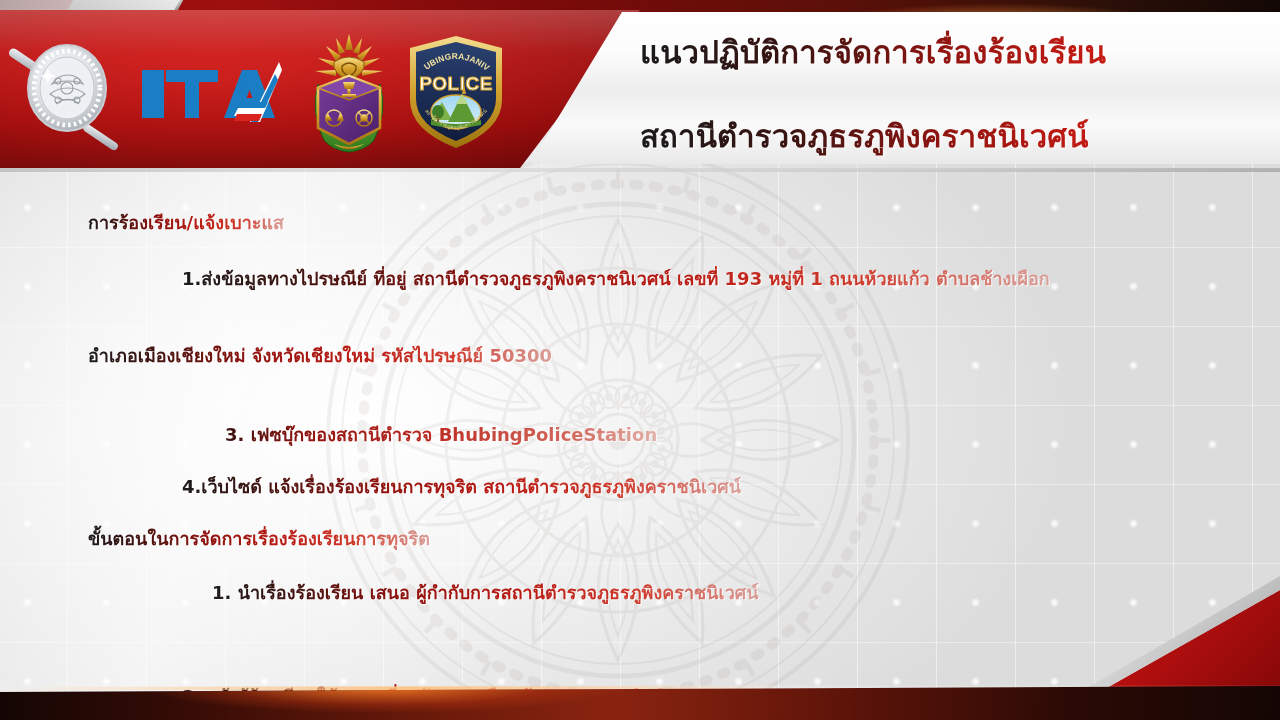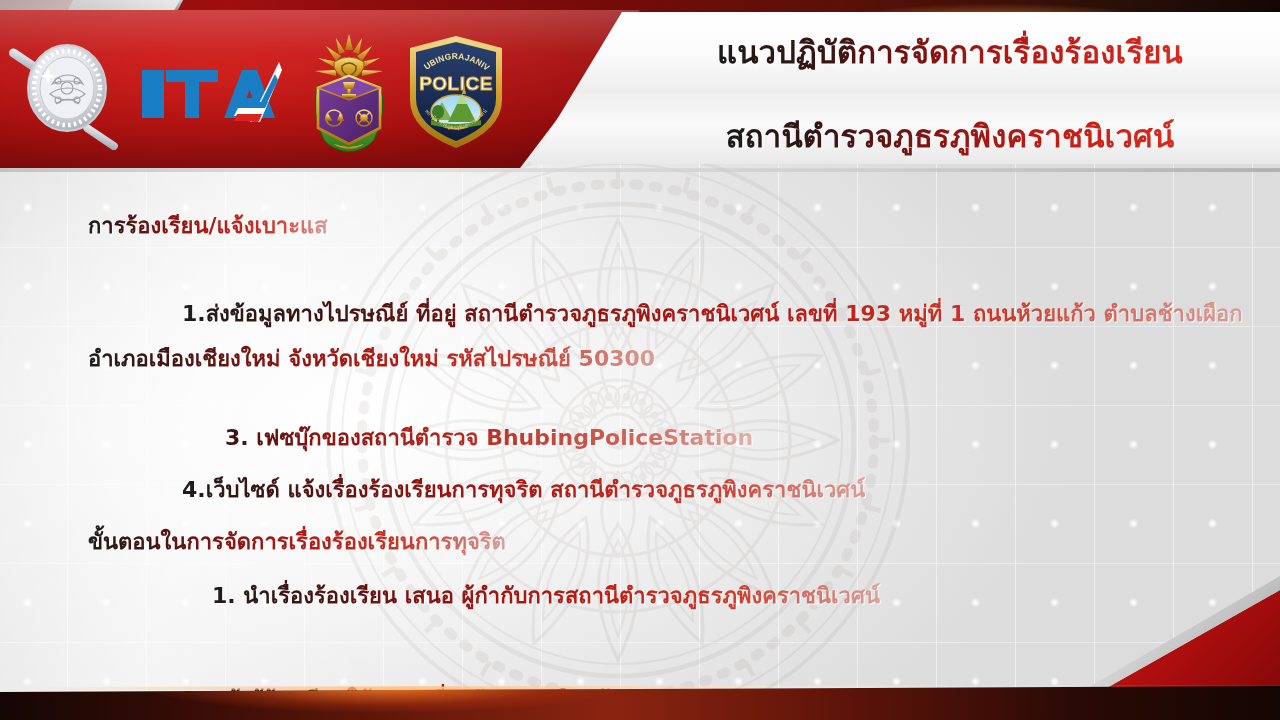--- a/index.html
+++ b/index.html
@@ -91,39 +91,39 @@
   .logos{
     position:absolute; left:0; top:18px; width:520px; height:140px;
     display:flex; align-items:center; gap:0;
   }
   .logo{ position:absolute; }
   .logo svg{ display:block; }
 
   
   .title-wrap{
     position:absolute; left:640px; top:34px; width:620px; height:120px;
-    display:flex; flex-direction:column; align-items:center; justify-content:center; gap:34px;
+    display:flex; flex-direction:column; justify-content:center; gap:34px;
   }
   .title-line{
     font-family:"DejaVu Sans","Liberation Sans",sans-serif;
     font-size:31px; font-weight:700; white-space:nowrap; letter-spacing:.2px;
     background:linear-gradient(90deg,#1a1a1a 0%,#3a1412 24%,#8d1410 48%,#c01a14 70%,#d92a1e 100%);
     -webkit-background-clip:text; background-clip:text;
     -webkit-text-fill-color:transparent; color:transparent;
     filter:drop-shadow(1px 1px 1px rgba(255,255,255,.85));
   }
 
   
   .body{
     position:absolute; left:0; top:176px; width:1280px; height:500px;
   }
   .line{
     position:absolute; white-space:nowrap;
     font-family:"DejaVu Sans","Liberation Sans",sans-serif;
-    font-size:22px; font-weight:700;
+    font-size:18px; font-weight:700;
     background:linear-gradient(90deg,#1c1c1c 0%,#401411 14%,#8e130f 34%,#b81b14 56%,#cf3a2c 78%,#d9a09a 100%);
     -webkit-background-clip:text; background-clip:text;
     -webkit-text-fill-color:transparent; color:transparent;
     filter:drop-shadow(1px 1px 0.6px rgba(255,255,255,.9));
   }
   .line.heading{ text-decoration:underline; text-underline-offset:3px; text-decoration-thickness:1.5px; }
   .line.soft{
     background:linear-gradient(90deg,#3a1210 0%,#8e130f 18%,#bd2b22 48%,#d3685c 80%,#e2b0aa 100%);
     -webkit-background-clip:text; background-clip:text;margin-left:43px;
   }
@@ -470,21 +470,21 @@
   </div>
 
   <div class="title-wrap">
     <div class="title-line">แนวปฏิบัติการจัดการเรื่องร้องเรียน</div>
     <div class="title-line">สถานีตำรวจภูธรภูพิงคราชนิเวศน์</div>
   </div>
 
   <div class="body">
     <div class="line heading" style="left:88px; top:32px;">การร้องเรียน/แจ้งเบาะแส</div>
 
-    <div class="line" style="left:182px; top:88px;margin-top:32px;">1.ส่งข้อมูลทางไปรษณีย์ ที่อยู่ สถานีตำรวจภูธรภูพิงคราชนิเวศน์ เลขที่ 193 หมู่ที่ 1 ถนนห้วยแก้ว  ตำบลช้างเผือก</div>
+    <div class="line" style="left:182px; top:88px;">1.ส่งข้อมูลทางไปรษณีย์ ที่อยู่ สถานีตำรวจภูธรภูพิงคราชนิเวศน์ เลขที่ 193 หมู่ที่ 1 ถนนห้วยแก้ว  ตำบลช้างเผือก</div>
 
     <div class="line" style="left:88px; top:140px;margin-top:25px;">อำเภอเมืองเชียงใหม่ จังหวัดเชียงใหม่ รหัสไปรษณีย์ 50300</div>
 
 
     <div class="line soft" style="left:182px; top:244px;">3. เฟซบุ๊กของสถานีตำรวจ BhubingPoliceStation</div>
 
     <div class="line" style="left:182px; top:296px;">4.เว็บไซด์ แจ้งเรื่องร้องเรียนการทุจริต สถานีตำรวจภูธรภูพิงคราชนิเวศน์</div>
 
     <div class="line heading" style="left:88px; top:348px;text-align:right;">ขั้นตอนในการจัดการเรื่องร้องเรียนการทุจริต</div>
 

